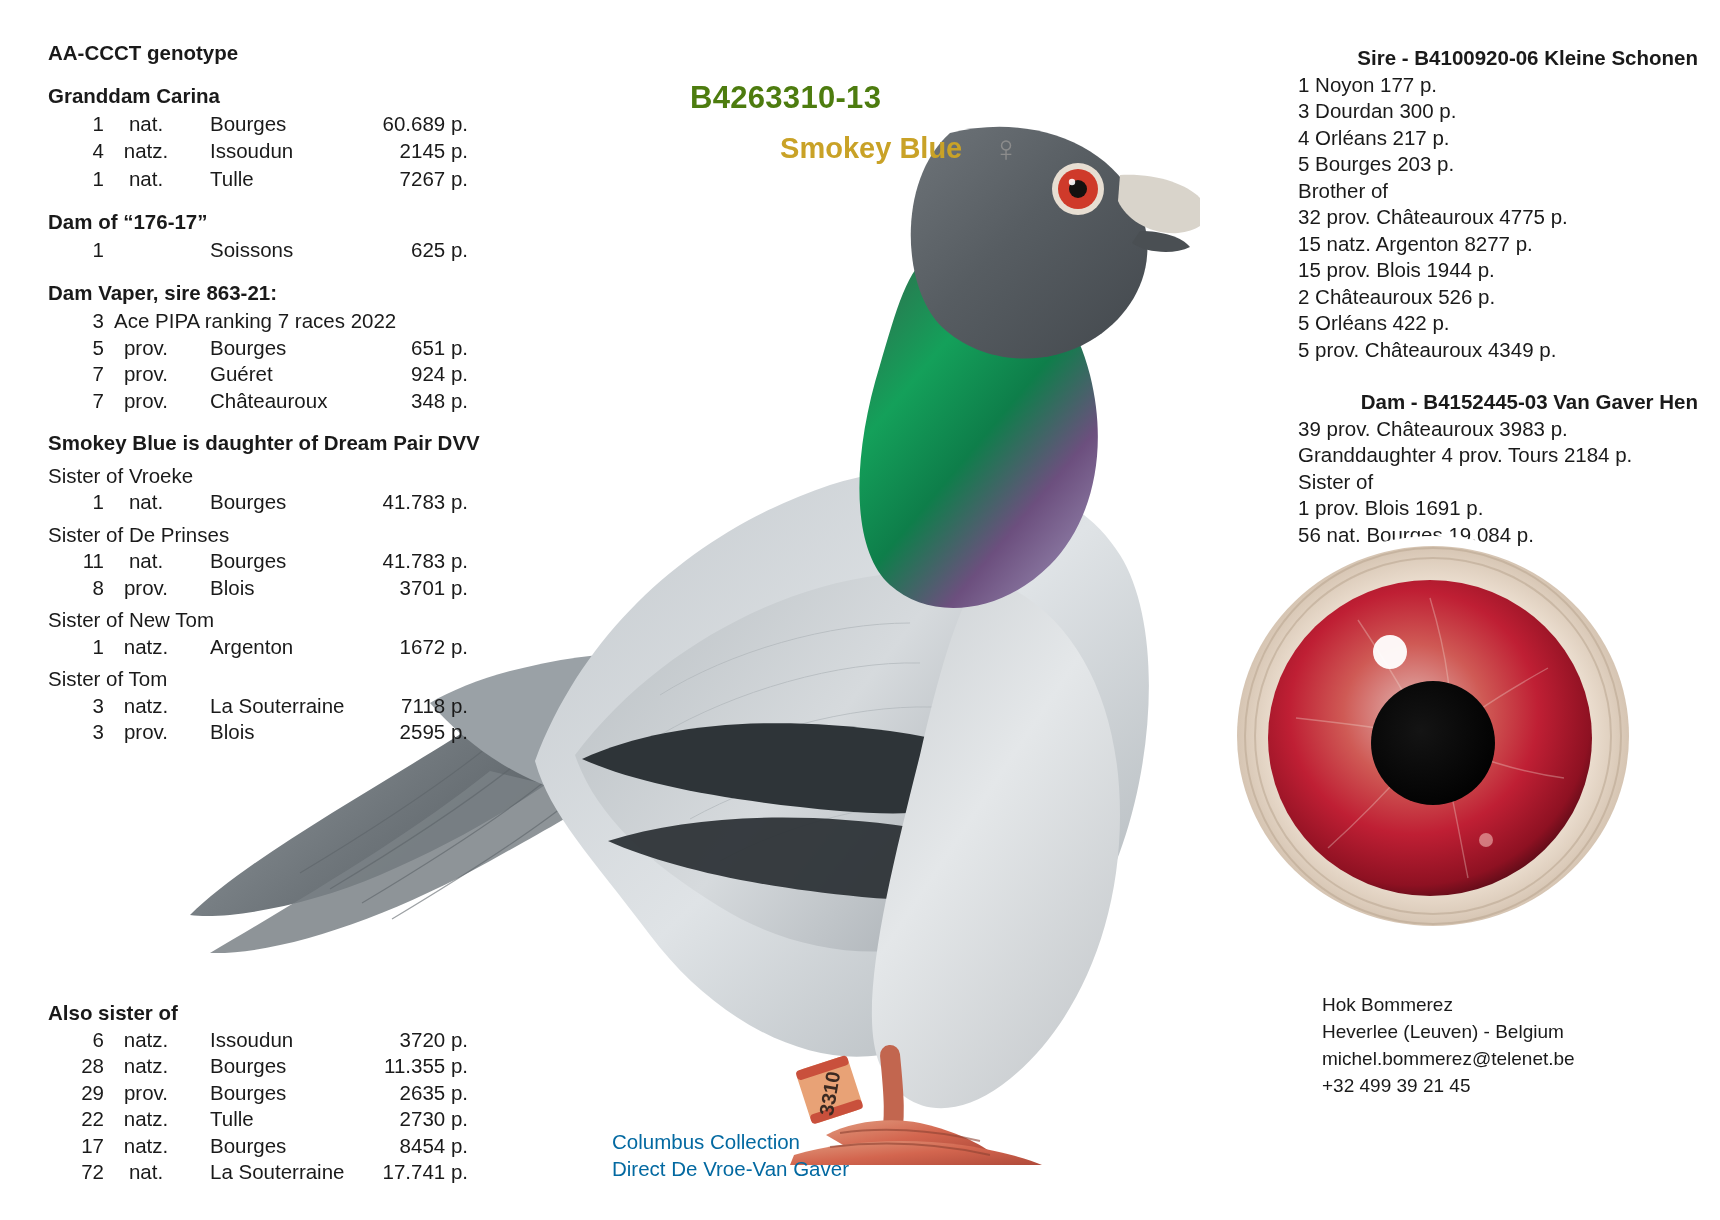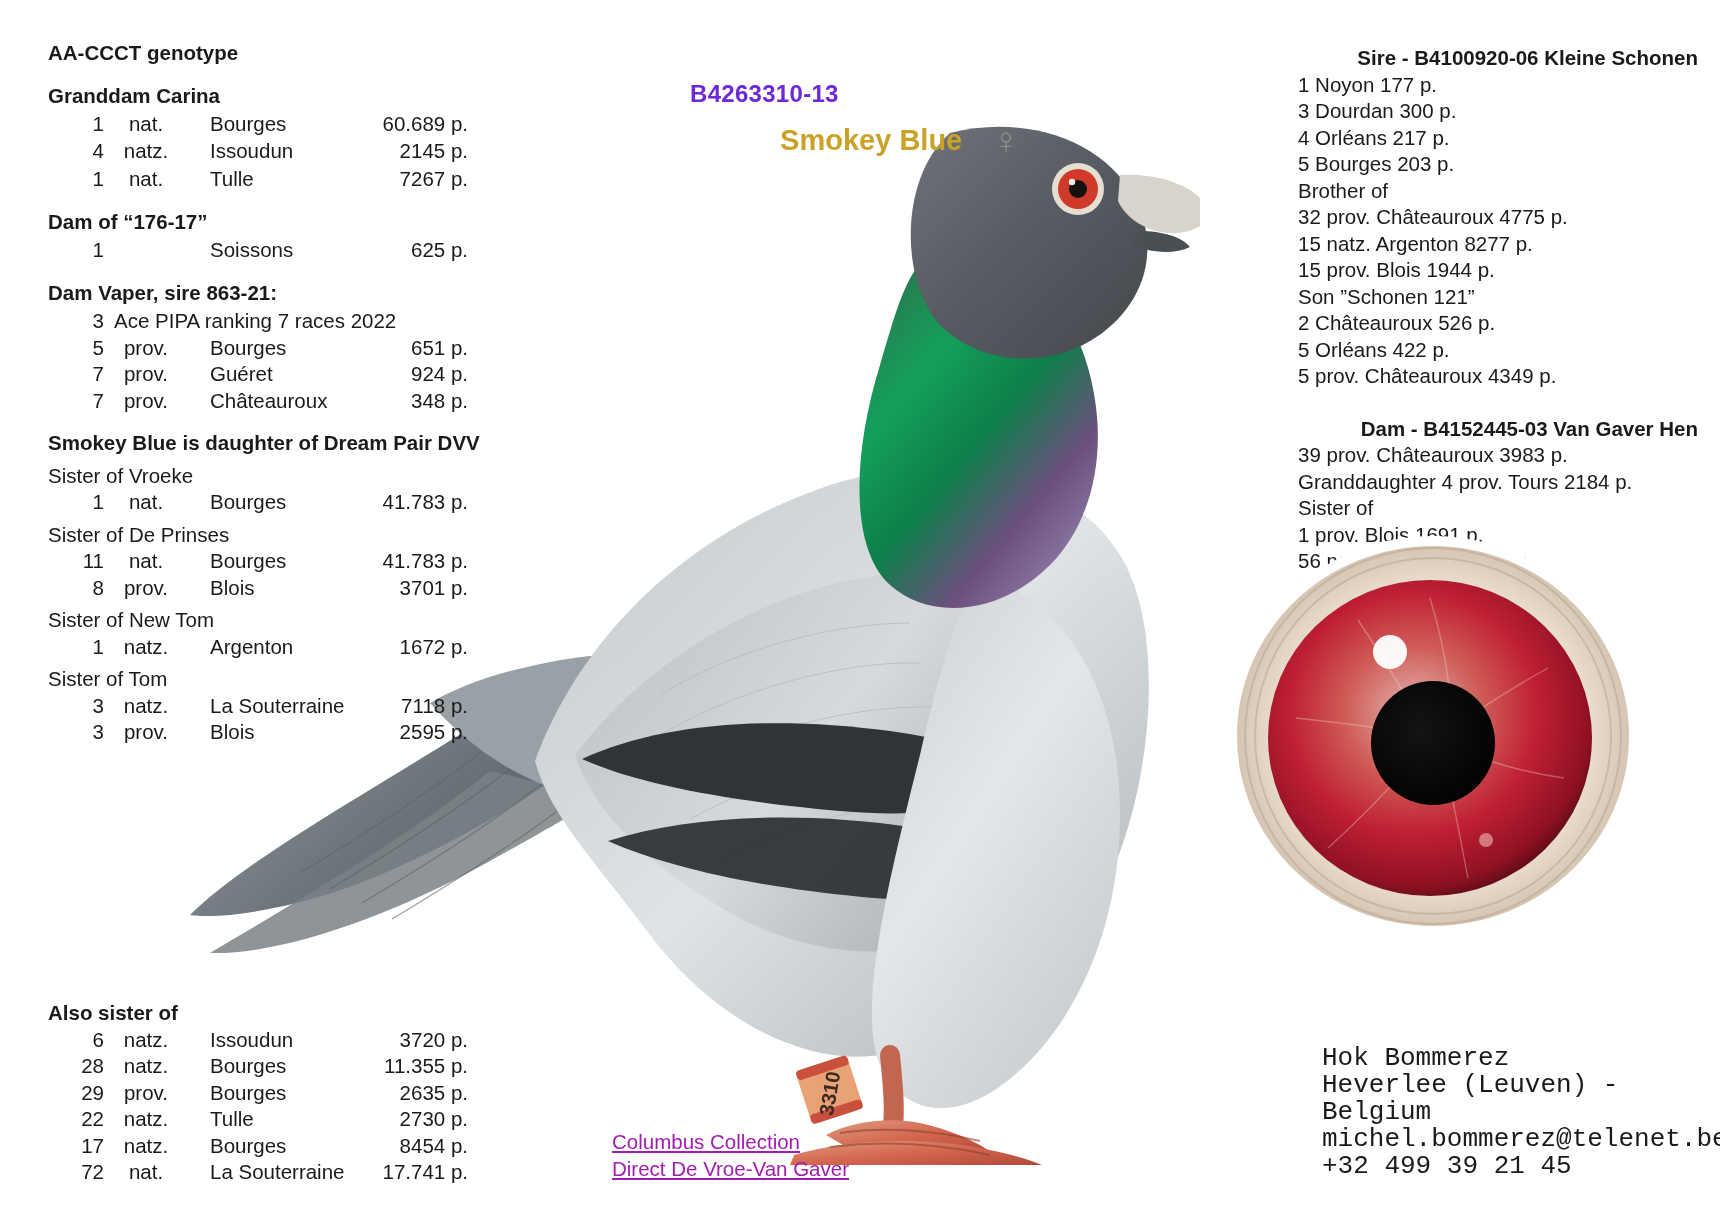--- a/index.html
+++ b/index.html
@@ -53,23 +53,23 @@
   }
 
   
   #center-title {
     position: absolute;
     left: 690px;
     top: 80px;
     width: 330px;
   }
   #ring-number {
-    color: #6d28d9;
+    color: #4d7c0f;
     font-weight: bold;
-    font-size: 24px;
+    font-size: 31px;
     letter-spacing: 0.3px;
   }
   #bird-name-row {
     display: flex;
     align-items: center;
     margin-top: 14px;
     justify-content: flex-end;
   }
   #bird-name {
     color: #c9a227;
@@ -112,37 +112,35 @@
     left: 1218px;
     top: 528px;
     width: 430px;
     height: 420px;
   }
 
   
   #loft-info {
     position: absolute;
     left: 1322px;
-    top: 1045px;
+    top: 991px;
     width: 380px;
-    font-size: 26px;
+    font-size: 19px;
     line-height: 27px;
-    font-family: Liberation Mono, monospace;
   }
 
   
   #collection-credit {
     position: absolute;
     left: 612px;
     top: 1128px;
     width: 330px;
     font-size: 20.5px;
     line-height: 27px;
-    color: #a21caf;
-    text-decoration: underline;
+    color: #0369a1;
   }
 </style>
 </head>
 <body>
 
 <div class="page">
 
   <div id="bird-photo">
     <svg width="1010" height="1110" viewBox="0 0 1010 1110" xmlns="http://www.w3.org/2000/svg">
       <defs>
@@ -421,21 +419,20 @@
   <div id="right-column">
     <div class="sire-title">Sire - B4100920-06 Kleine Schonen</div>
     <div>1 Noyon 177 p.</div>
     <div>3 Dourdan 300 p.</div>
     <div>4 Orléans 217 p.</div>
     <div>5 Bourges 203 p.</div>
     <div>Brother of</div>
     <div>32 prov. Châteauroux 4775 p.</div>
     <div>15 natz. Argenton 8277 p.</div>
     <div>15 prov. Blois 1944 p.</div>
-    <div>Son ”Schonen 121”</div>
     <div>2 Châteauroux 526 p.</div>
     <div>5 Orléans 422 p.</div>
     <div>5 prov. Châteauroux 4349 p.</div>
 
     <div class="dam-block">
       <div class="dam-title">Dam - B4152445-03 Van Gaver Hen</div>
       <div>39 prov. Châteauroux 3983 p.</div>
       <div>Granddaughter 4 prov. Tours 2184 p.</div>
       <div>Sister of</div>
       <div>1 prov. Blois 1691 p.</div>

